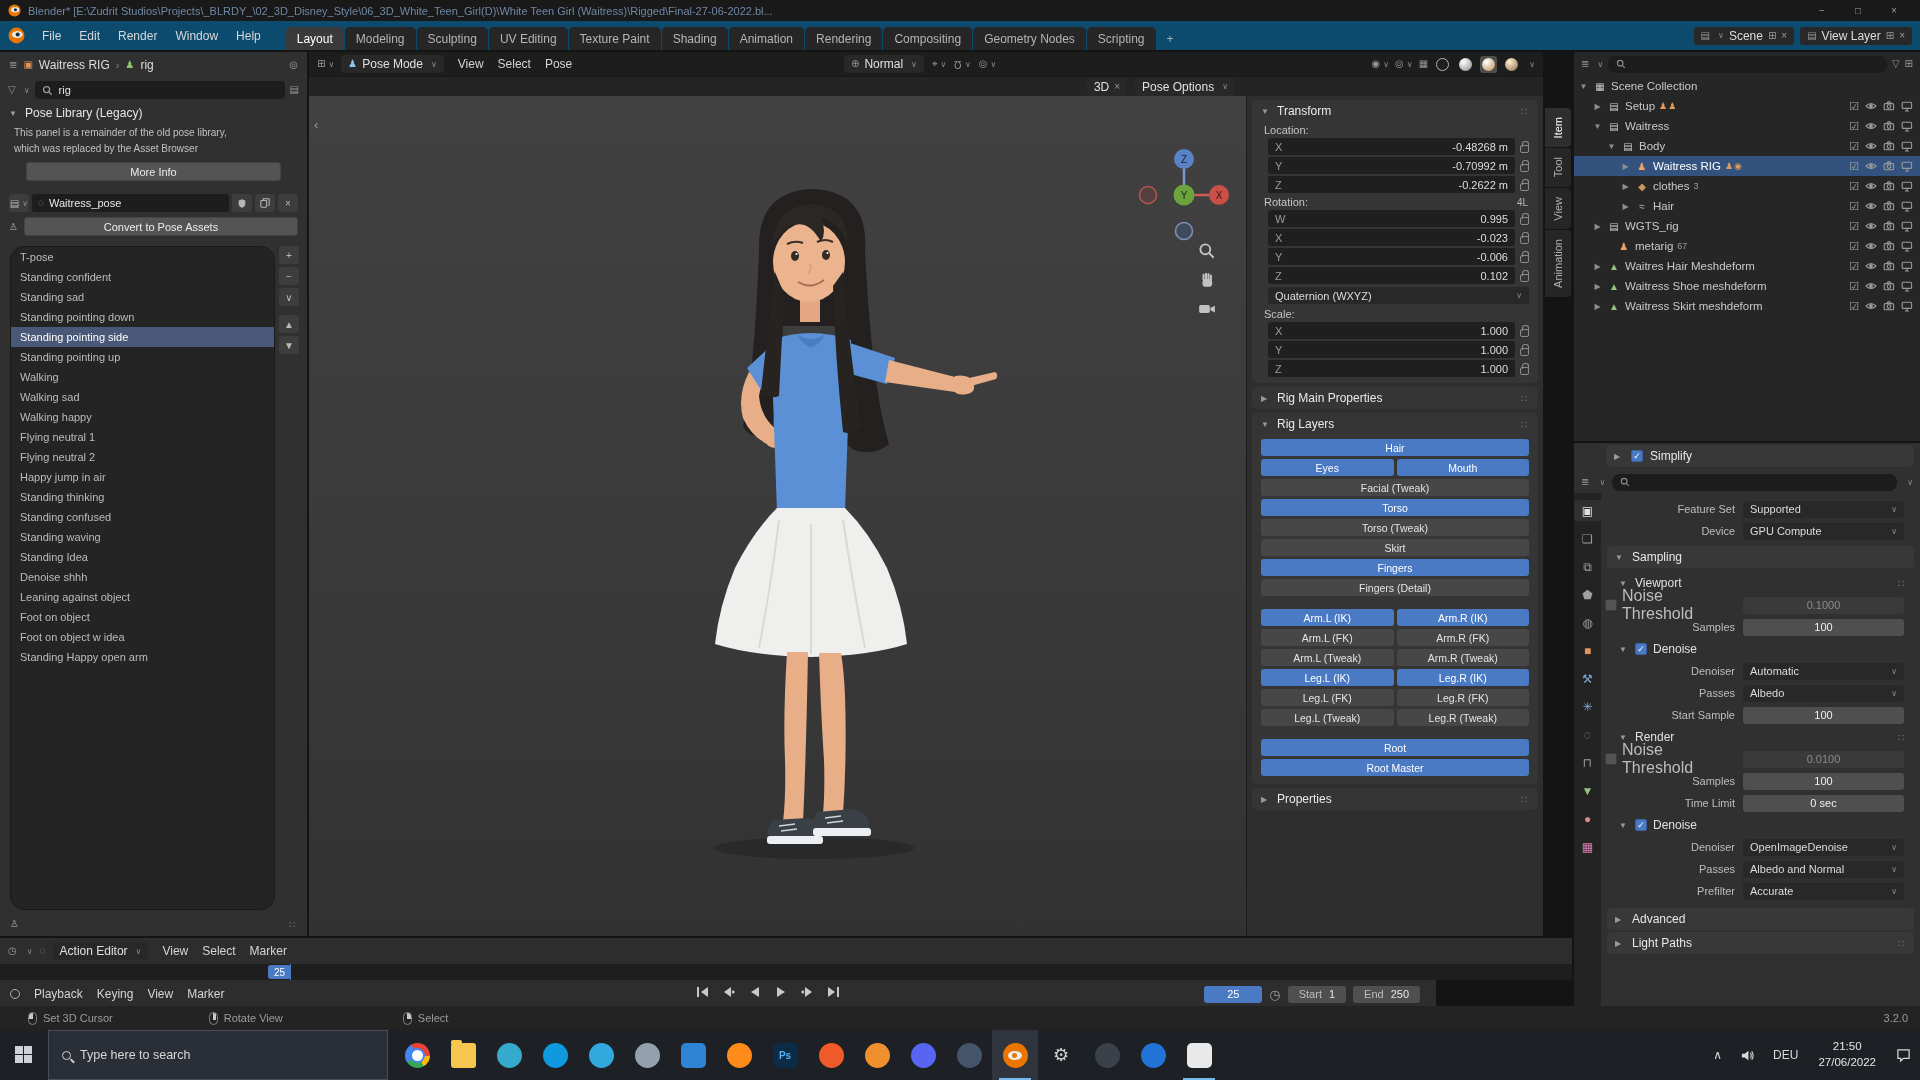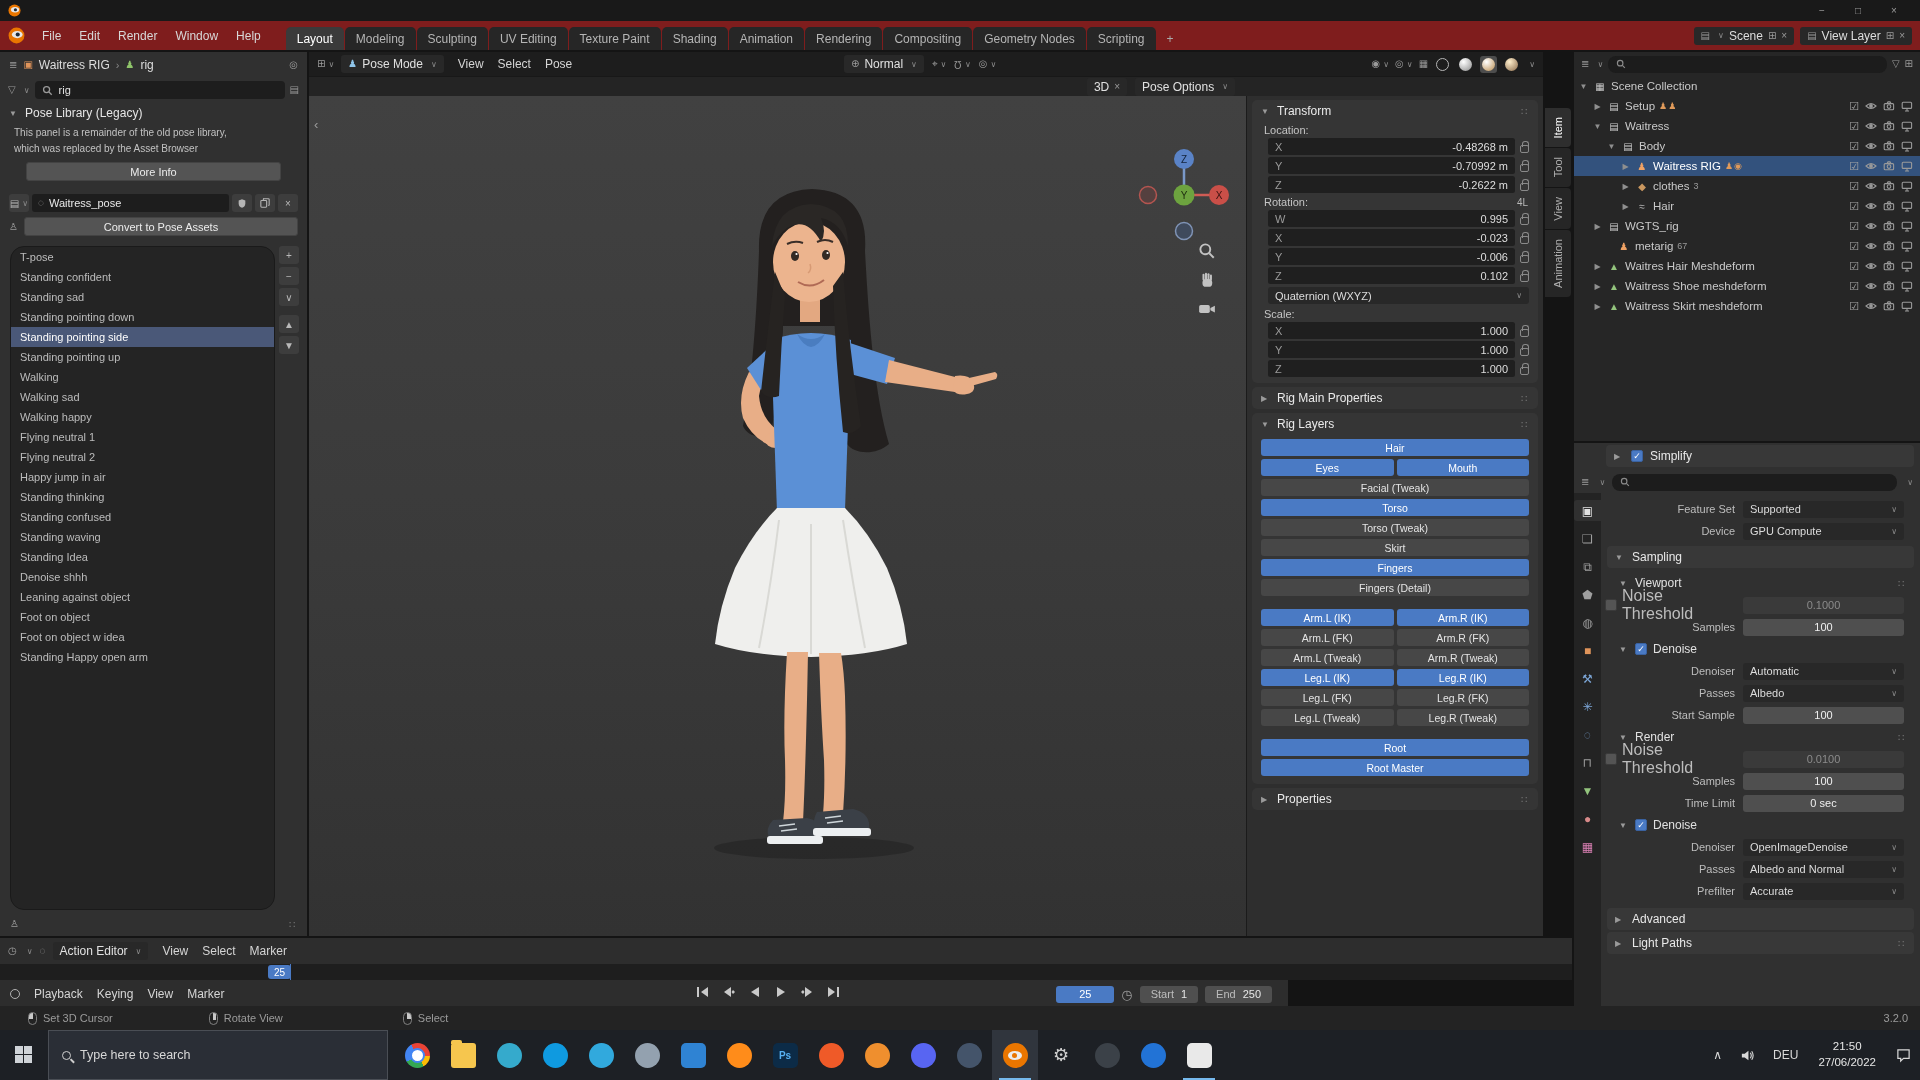--- a/index.html
+++ b/index.html
@@ -8,21 +8,21 @@
 .abs{position:absolute}
 .fr{display:flex;align-items:center}
 .ic{color:#9a9a9a;font-size:10px;line-height:1}
 .car{color:#8a8a8a;font-size:8px;margin-left:3px}
 
 #titlebar{left:0;top:0;width:1920px;height:21px;background:#191919;display:flex;align-items:center;gap:7px;padding:0 8px}
 #title-text{color:#6f87a5;font-size:11px;white-space:nowrap;overflow:hidden}
 .win-btns{margin-left:auto;display:flex}
 .win-btn{width:36px;height:21px;display:flex;align-items:center;justify-content:center;color:#9a9a9a;font-size:10px}
 
-#topbar{left:0;top:21px;width:1920px;height:29px;background:#7f1d1d;display:flex;align-items:flex-end;padding:0 8px;gap:2px}
+#topbar{left:0;top:21px;width:1920px;height:29px;background:#0c4a6e;display:flex;align-items:flex-end;padding:0 8px;gap:2px}
 .tb-menus{display:flex;align-items:center;height:29px}
 .menu-it{padding:2px 9px;color:#d8d8d8;border-radius:3px}
 .tb-tabs{display:flex;align-items:flex-end;height:29px;margin-left:14px}
 .ws-tab{height:23px;display:flex;align-items:center;padding:0 11px;border-radius:5px 5px 0 0;background:#262626;color:#b5b5b5;margin-right:1px;font-size:12px}
 .ws-tab.active{background:#3a3a3a;color:#fff}
 .ws-add{height:23px;display:flex;align-items:center;padding:0 8px;color:#aaa}
 .tb-right{margin-left:auto;display:flex;align-items:center;gap:6px;height:29px}
 .tb-chip{display:flex;align-items:center;gap:5px;background:#282828;border-radius:3px;padding:2px 7px;color:#ddd}
 
 #left-editor{left:0;top:52px;width:307px;height:884px;background:#303030;display:flex;flex-direction:column}
@@ -116,21 +116,21 @@
 .nf.dis{background:#3a3a3a;color:#8b8b8b}
 .cb{width:12px;height:12px;background:#545454;border:1px solid #3a3a3a;border-radius:2px;display:flex;align-items:center;justify-content:center;font-size:9px;color:transparent;flex-shrink:0}
 .cb.on{background:#4a7ac4;border-color:#3a62a0}
 .cb.on::after{content:"✓";color:#fff}
 .sub{display:flex;align-items:center;gap:6px;height:22px;color:#e0e0e0;padding:0 10px 0 14px}
 
 #dope-head{left:0;top:938px;width:1572px;height:26px;background:#2d2d2d;display:flex;align-items:center;gap:7px;padding:0 8px}
 #dope-strip{left:0;top:964px;width:1572px;height:16px;background:#1e1e1e}
 .ph-line{position:absolute;left:290px;top:0;bottom:0;width:1px;background:#4a7ac4}
 .ph-tag{position:absolute;left:268px;top:1px;height:14px;background:#4a7ac4;color:#fff;border-radius:3px;padding:0 6px;font-size:10px;display:flex;align-items:center}
-#timeline{left:0;top:980px;width:1288px;height:24px;background:#2d2d2d;display:flex;align-items:center;gap:7px;padding:14px 10px;position:absolute}
+#timeline{left:0;top:980px;width:1436px;height:24px;background:#2d2d2d;display:flex;align-items:center;gap:7px;padding:14px 10px;position:absolute}
 .autokey{width:10px;height:10px;border:1.5px solid #b0b0b0;border-radius:50%}
 .play-ctr{position:absolute;left:692px;top:0;height:24px;display:flex;align-items:center;gap:4px}
 .pb{width:22px;height:16px;display:flex;align-items:center;justify-content:center;border-radius:3px}
 .pb svg{display:block}
 .tl-right{margin-left:auto;display:flex;align-items:center;gap:7px;padding-right:6px}
 .frame-field{width:58px;height:17px;background:#4a7ac4;border-radius:3px;color:#fff;display:flex;align-items:center;justify-content:center;font-size:11px}
 .range-field{height:17px;background:#4f4f4f;border-radius:3px;display:flex;align-items:center;gap:7px;padding:0 11px;font-size:11px;color:#e6e6e6}
 .rf-l{color:#bdbdbd}
 
 #statusbar{left:0;top:1006px;width:1920px;height:24px;background:#232323;display:flex;align-items:center;padding:0 12px 0 28px;color:#9b9b9b;font-size:11px}
@@ -175,20 +175,21 @@
 <body>
 
 <div id="root">
 
   <div id="titlebar" class="abs">
     <svg width="13" height="13" viewBox="0 0 14 14">
         <circle cx="7" cy="7" r="6.5" fill="#ea7600"></circle>
         <ellipse cx="7.6" cy="6.2" rx="4.4" ry="3" fill="#e8e8e8"></ellipse>
         <circle cx="8" cy="6.2" r="1.7" fill="#1d2b3a"></circle>
       </svg>
+    <span id="title-text">Blender* [E:\Zudrit Studios\Projects\_BLRDY_\02_3D_Disney_Style\06_3D_White_Teen_Girl(D)\White Teen Girl (Waitress)\Rigged\Final-27-06-2022.bl...</span>
     <div class="win-btns">
       <span class="win-btn">−</span>
       <span class="win-btn">□</span>
       <span class="win-btn">×</span>
     </div>
   </div>
 
   <div id="topbar" class="abs">
     <div class="tb-menus" style="gap:2px">
       <svg width="17" height="17" viewBox="0 0 14 14" style="margin-right:6px">

